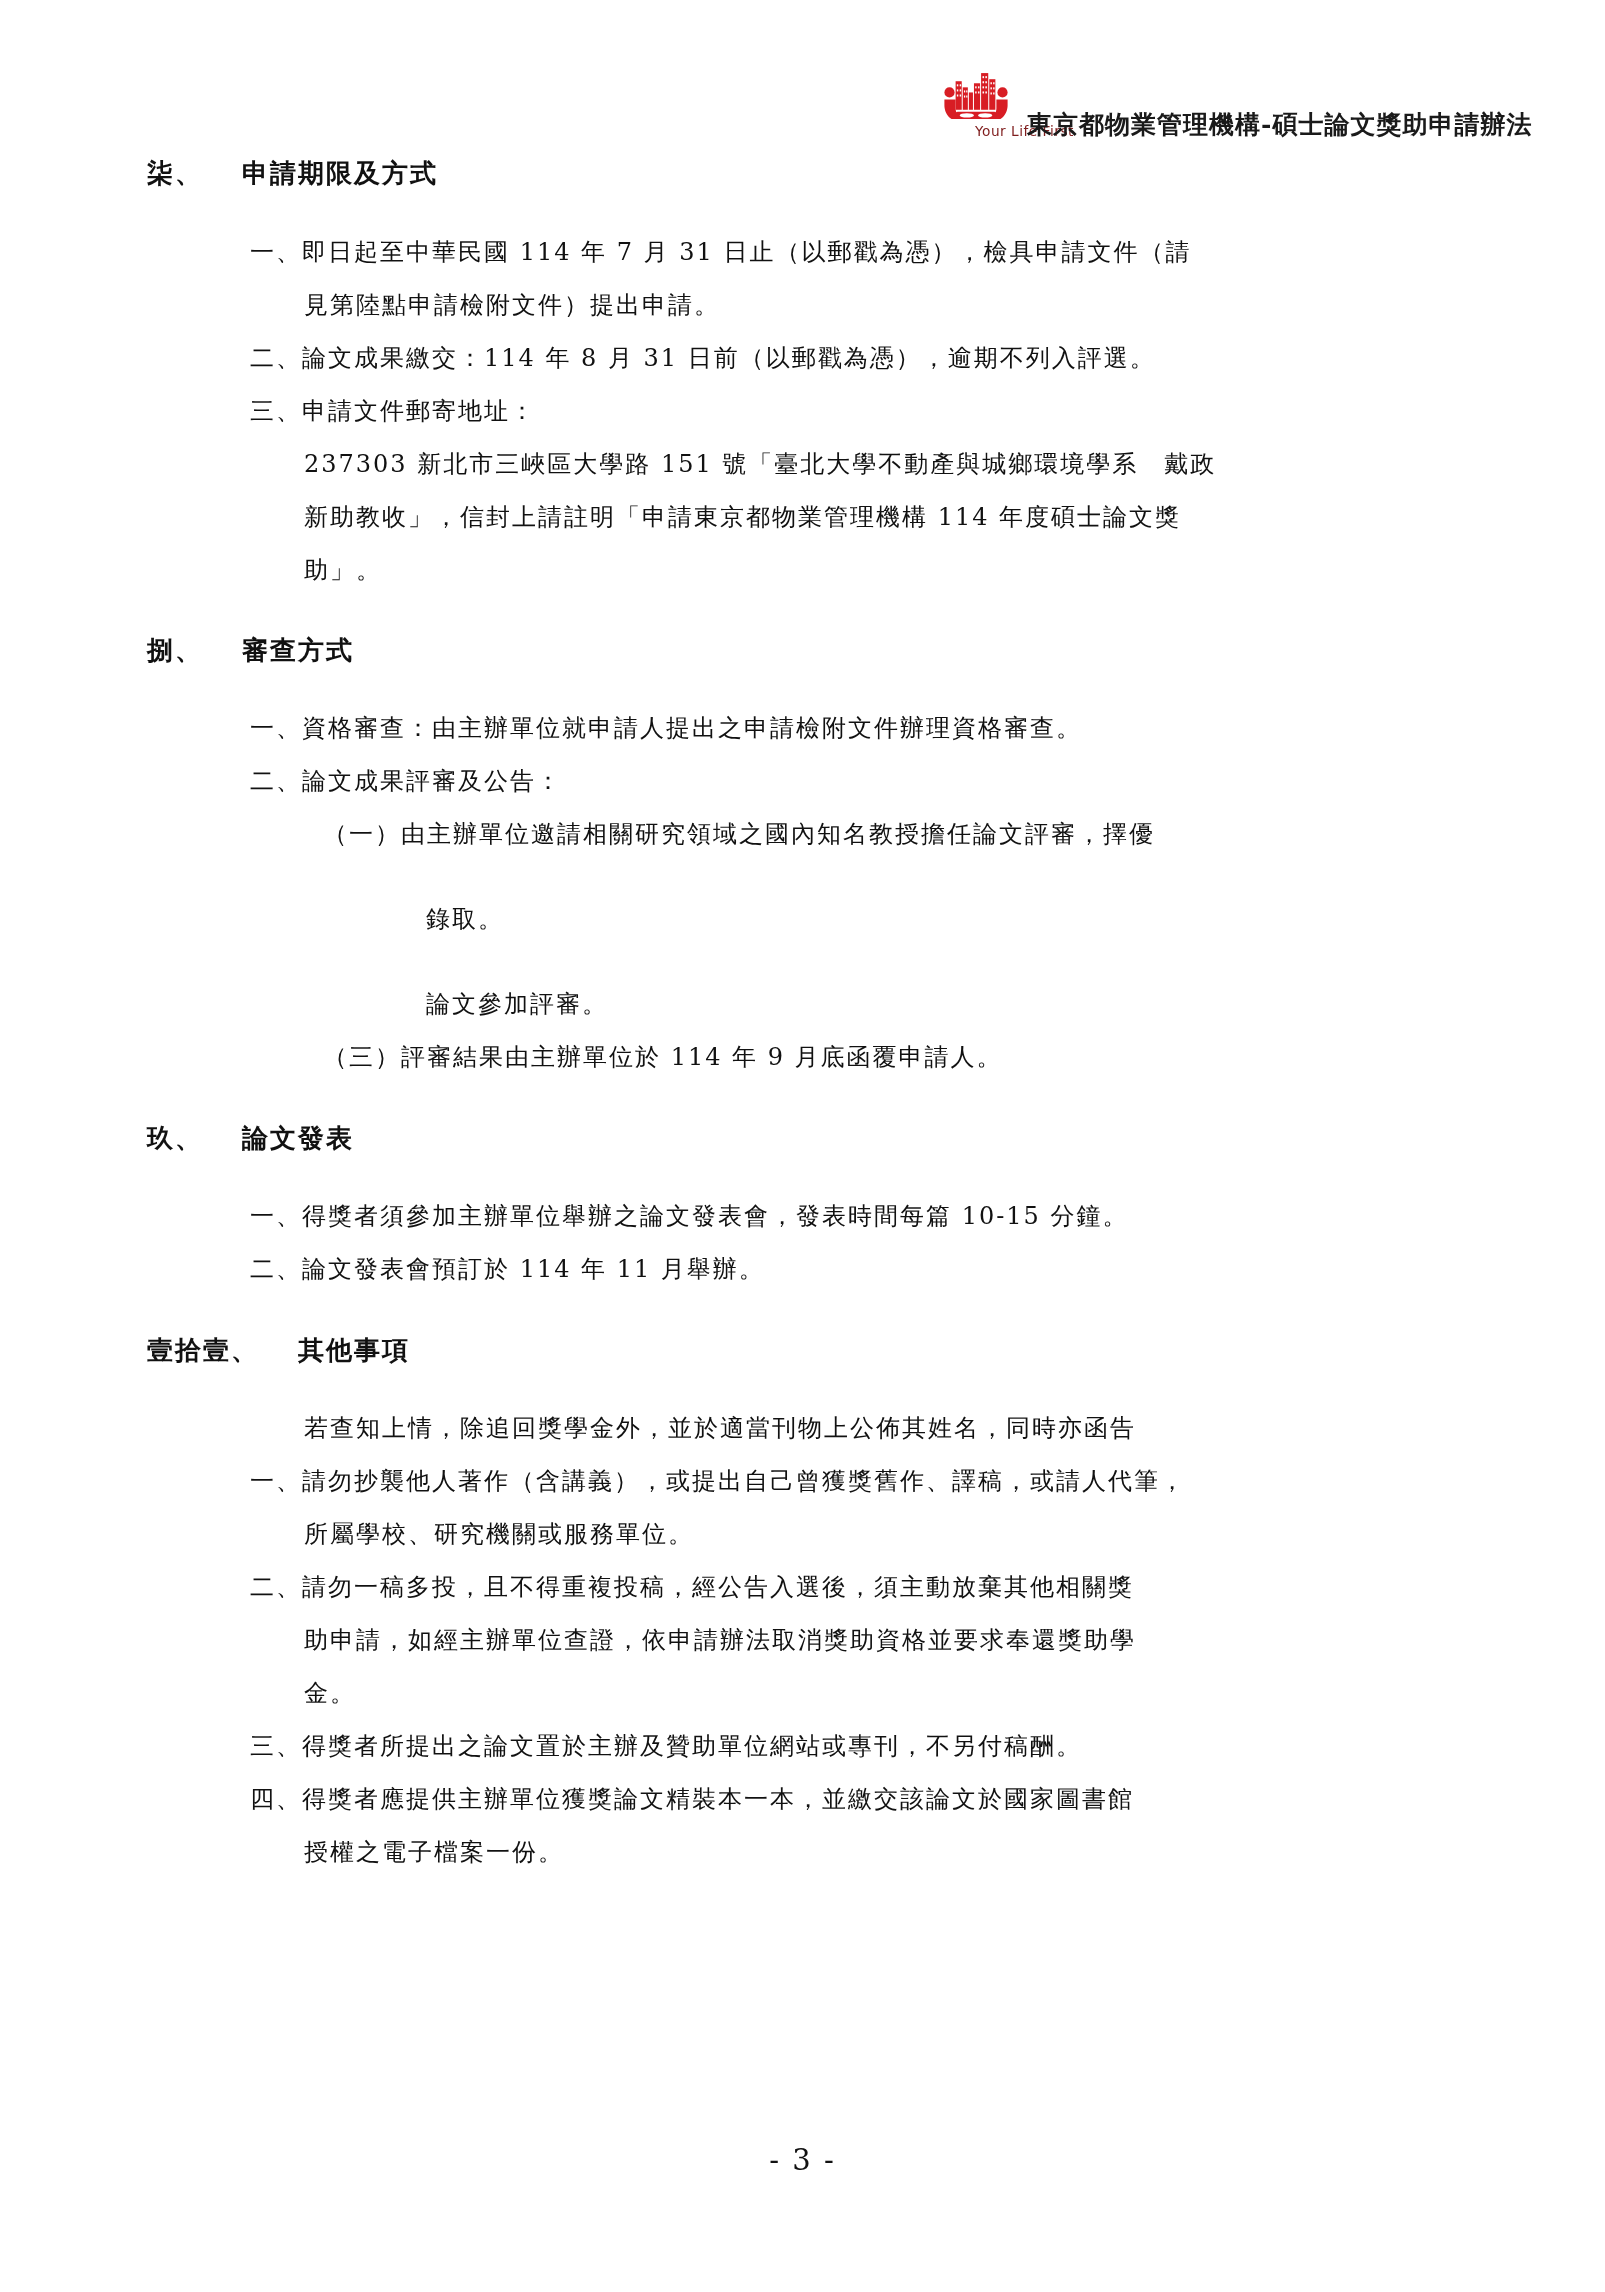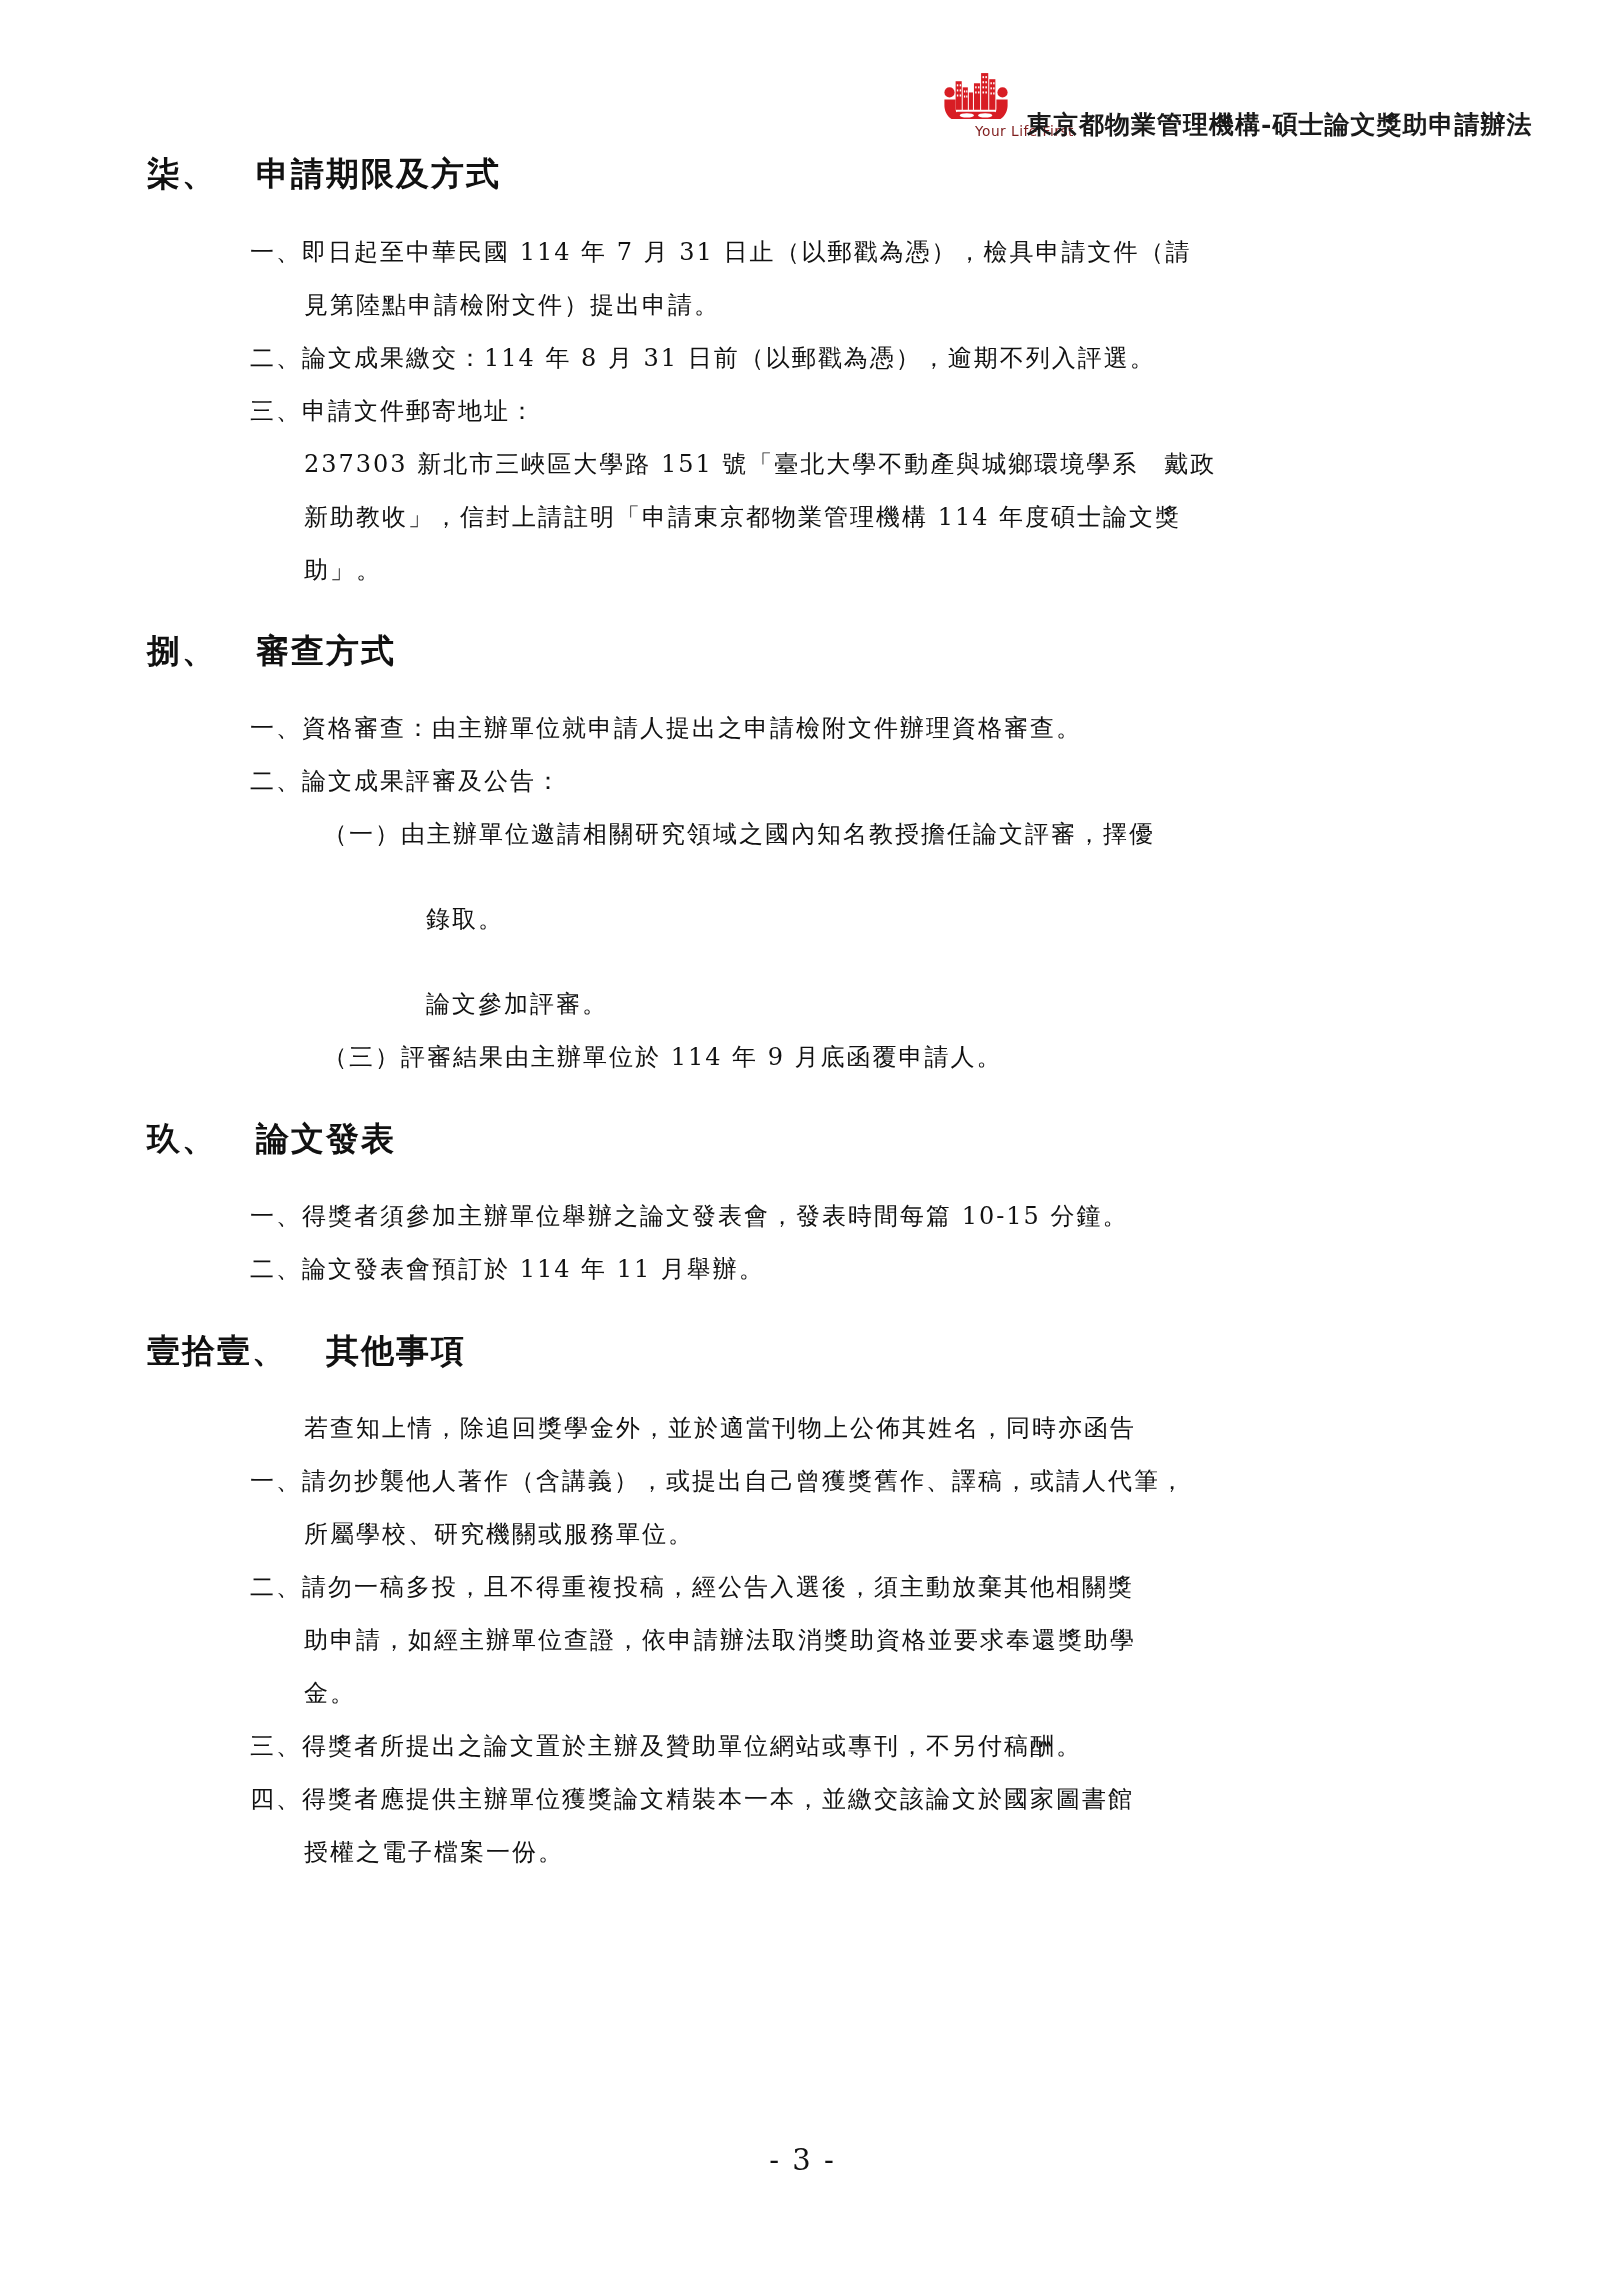--- a/index.html
+++ b/index.html
@@ -29,21 +29,21 @@
     position: absolute; left: 1027px; top: 108px;
     font-size: 25px; font-weight: 600; letter-spacing: 1px;
     white-space: nowrap; color: #1a1a1a;
   }
 
   
   main {
     position: absolute; left: 147px; top: 147px; width: 1367px;
   }
   .sec-heading {
-    font-size: 33px; font-weight: 700; letter-spacing: 2px;
+    font-size: 26px; font-weight: 700; letter-spacing: 2px;
     line-height: 53px; margin: 27.4px 0 25.5px 0;
     white-space: nowrap;
   }
   section:first-child .sec-heading { margin-top: 0; }
   .sec-num { margin-right: 39px; }
 
   .line {
     font-size: 24px; line-height: 53px; letter-spacing: 2px;
     white-space: nowrap;
   }

